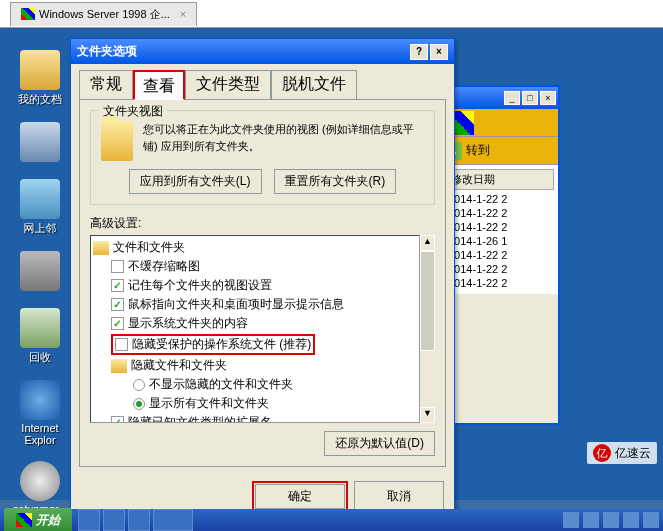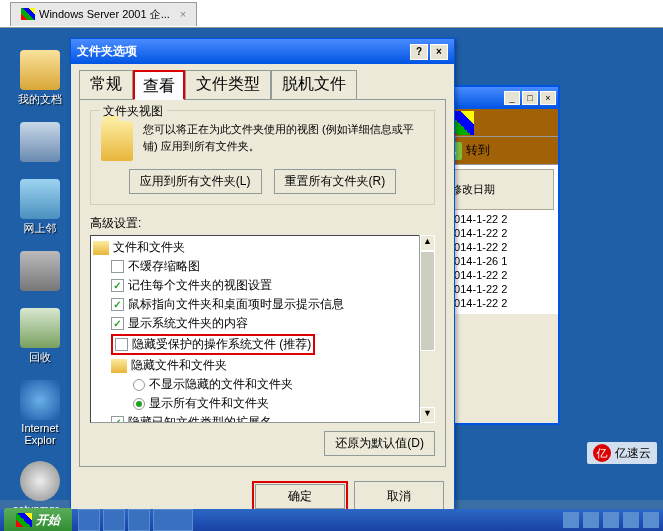--- a/index.html
+++ b/index.html
@@ -12,24 +12,24 @@
     .desktop { position: absolute; top: 28px; left: 0; width: 100%; height: 472px; background: #1f5fa8; }
     .desktop-icons { position: absolute; left: 10px; top: 22px; width: 60px; }
     .desktop-icon { display: flex; flex-direction: column; align-items: center; margin-bottom: 15px; color: #fff; text-align: center; }
     .desktop-icon .icon-img { width: 40px; height: 40px; background: #ccc; border-radius: 4px; margin-bottom: 2px; }
     .desktop-icon .lbl { font-size: 11px; text-shadow: 1px 1px 1px #000; }
     
     .bg-window { position: absolute; top: 57px; left: 440px; width: 120px; height: 340px; background: #ece9d8; border: 2px solid #0054e3; }
     .bg-window-head { background: linear-gradient(#4a8cff, #0054e3); height: 22px; display:flex; justify-content:flex-end; align-items:center; padding-right:2px; gap:2px;}
     .bg-winbtn { width:16px; height:14px; background:#e8e4d4; border:1px solid #fff; font-size:9px; text-align:center; line-height:12px;}
     .bg-window-body { background: #fff; padding: 4px; font-size: 11px; }
-    .bg-toolbar { background:#a16207; height:28px; display:flex; align-items:center; padding:2px; gap:4px; border-bottom:1px solid #999;}
+    .bg-toolbar { background:#eab308; height:28px; display:flex; align-items:center; padding:2px; gap:4px; border-bottom:1px solid #999;}
     .bg-logo { width:30px; height:24px; background: linear-gradient(45deg,#f00 25%,#0a0 25%,#0a0 50%,#00f 50%,#00f 75%,#ff0 75%);}
     .go-btn { background:#7ac142; width:18px; height:18px; border-radius:2px; color:#fff; text-align:center; line-height:18px;}
-    .col-header { background:#ece9d8; border:1px solid #aca899; padding:12px 4px; margin-bottom:2px;}
+    .col-header { background:#ece9d8; border:1px solid #aca899; padding:2px 4px; margin-bottom:2px;}
     .date-row { padding:1px 2px; }
     
     .dialog { position: absolute; top: 10px; left: 70px; width: 385px; background: #ece9d8; border: 1px solid #0054e3; box-shadow: 2px 2px 4px rgba(0,0,0,0.3); }
     .title-bar { background: linear-gradient(#4a8cff, #0054e3); color: #fff; padding: 4px 6px; display: flex; justify-content: space-between; align-items: center; font-weight: bold; }
     .title-controls { display: flex; gap: 2px; }
     .title-btn { width: 18px; height: 16px; background: #e8e4d4; border: 1px solid #fff; color: #000; font-size: 10px; text-align: center; line-height: 14px; cursor: pointer; }
     
     .tabs { display: flex; padding: 6px 8px 0 8px; }
     .tab { padding: 3px 10px; border: 1px solid #919b9c; border-bottom: none; background: #ece9d8; cursor: pointer; font-size: 16px; margin-right: 0; }
     .tab.active { background: #fcfcfe; position: relative; z-index: 2; border-bottom: 1px solid #fcfcfe; margin-bottom: -1px; padding-top:4px; }
@@ -77,21 +77,21 @@
     .scrollbar-v { width:16px; background:#ece9d8; border-left:1px solid #919b9c; position:absolute; right:0; top:0; bottom:0;}
     .scrollbar-btn { height:16px; background:#ece9d8; border:1px solid #fff; text-align:center; font-size:9px;}
     .scrollbar-thumb { background:#cdcdc1; border:1px solid #fff; height:100px; margin-top:0;}
   </style>
 </head>
 <body>
 
 <div class="tab-bar">
   <div class="tab-bar-tab">
     <span class="win-icon"></span>
-    <span>Windows Server 2001 企...</span>
+    <span>Windows Server 1998 企...</span>
     <span style="margin-left:6px;color:#888;">×</span>
   </div>
 </div>
 
 <div class="desktop">
   <div class="desktop-icons">
     <div class="desktop-icon">
       <div class="icon-img" style="background:linear-gradient(#f9e29c,#d9a636);"></div>
       <span class="lbl">我的文档</span>
     </div>

